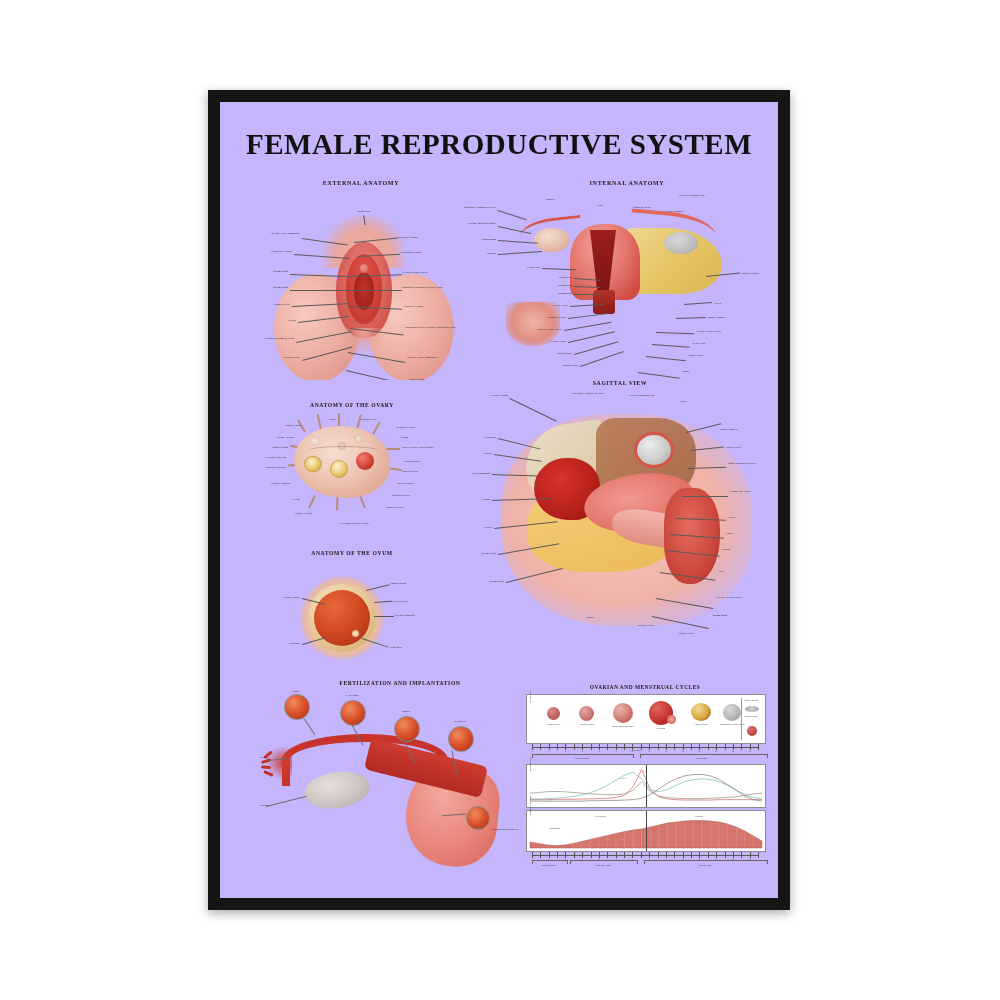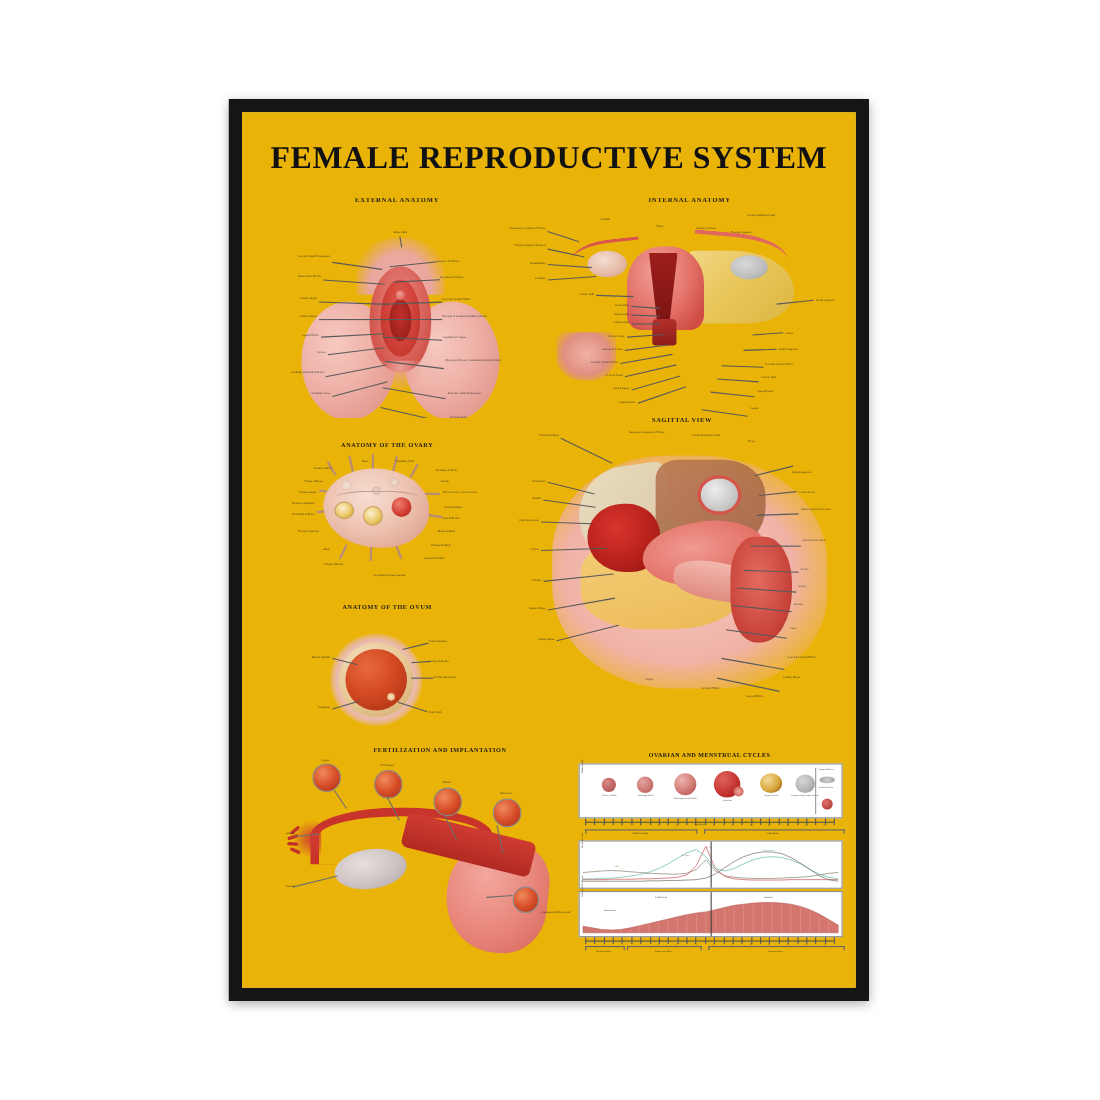--- a/index.html
+++ b/index.html
@@ -13,21 +13,21 @@
     background:#151515;
     box-shadow:0 3px 10px rgba(0,0,0,.35);
   }
   #frame-inner-bevel{
     position:absolute;left:12px;top:12px;right:12px;bottom:12px;
     background:#fdfdfd;
     box-shadow:inset 0 0 3px rgba(0,0,0,.55);
   }
   #poster{
     position:absolute;left:0;top:0;right:0;bottom:0;
-    background:#eab308;overflow:hidden;
+    background:#c4b5fd;overflow:hidden;
   }
 
   
   .poster-title{
     position:absolute;left:0;right:0;top:26px;text-align:center;
     font-family:"Liberation Serif",serif;font-weight:bold;
     font-size:29px;letter-spacing:.5px;color:#111;white-space:nowrap;
   }
 
   

